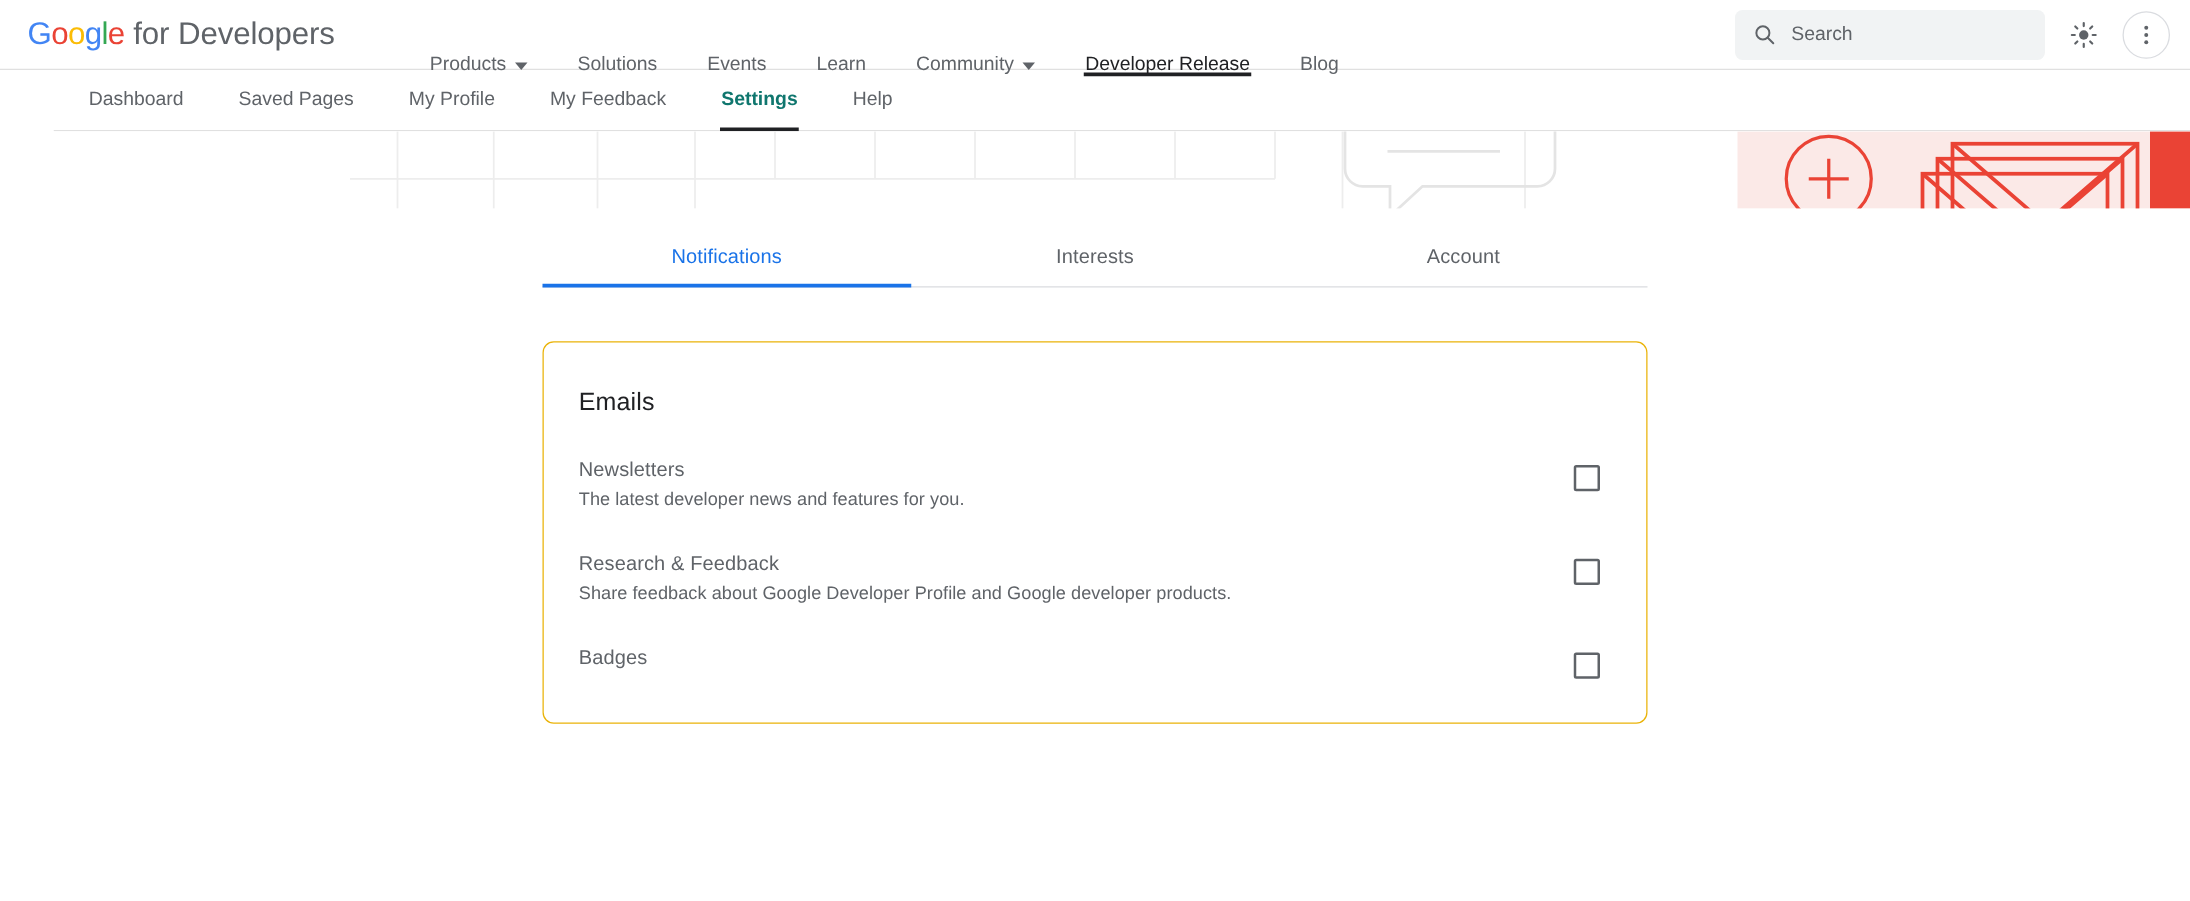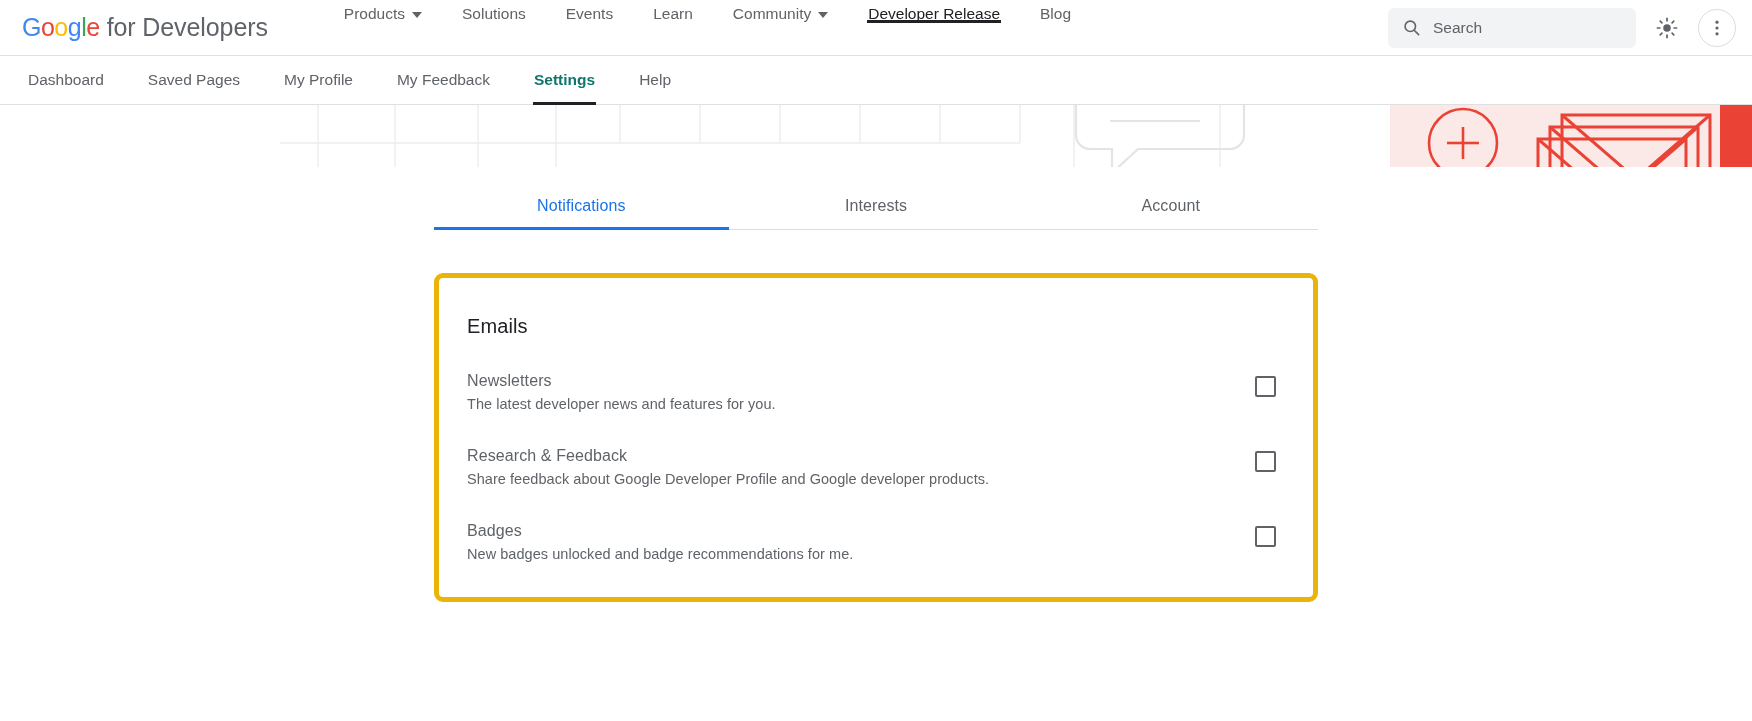--- a/index.html
+++ b/index.html
@@ -39,21 +39,21 @@
   .c-green  { color: #34A853; }
   .brand .for-dev {
     color: #5f6368;
     font-size: 25px;
     margin-left: 7px;
     letter-spacing: -0.1px;
   }
 
   .main-nav {
     display: flex;
-    align-items: flex-start;
+    align-items: flex-end;
     height: 56px;
     flex: 0 0 auto;
     margin-top: 10px;
   }
   .main-nav .nav-item {
     position: relative;
     display: flex;
     align-items: center;
     gap: 7px;
     padding: 0 20px;
@@ -115,20 +115,21 @@
   }
 
   
   .sub-nav {
     height: 49px;
     display: flex;
     align-items: center;
     border-bottom: 1px solid #e0e0e0;
     background: #fff;
     padding-left: 6px;
+    margin-left: 43px;
   }
   .sub-nav .sub-item {
     position: relative;
     height: 49px;
     display: flex;
     align-items: center;
     padding: 0 22px;
     font-size: 15.5px;
     color: #5f6368;
     cursor: pointer;
@@ -187,21 +188,21 @@
     content: "";
     position: absolute;
     left: 0; right: 0; bottom: -1px;
     height: 3px;
     background: #1a73e8;
   }
 
   .card {
     width: 884px;
     margin: 43px auto 0;
-    border: 5px solid #eab308;
+    border: 1px solid #eab308;
     border-radius: 9px;
     background: #fff;
     padding: 28px 28px 26px 28px;
   }
   .card-title {
     font-size: 20px;
     color: #202124;
     margin: 9px 0 25px 0;
     letter-spacing: 0.1px;
   }
@@ -428,21 +429,20 @@
         <div class="pref-desc">Share feedback about Google Developer Profile and Google developer products.</div>
       </div>
       <div class="cbox-cell">
         <div class="cbox"></div>
       </div>
     </div>
 
     <div class="pref-row">
       <div class="pref-text">
         <div class="pref-name">Badges</div>
-        <div class="pref-desc">New badges unlocked and badge recommendations for me.</div>
       </div>
       <div class="cbox-cell">
         <div class="cbox"></div>
       </div>
     </div>
   </div>
 
 </div>
 
 </body></html>

